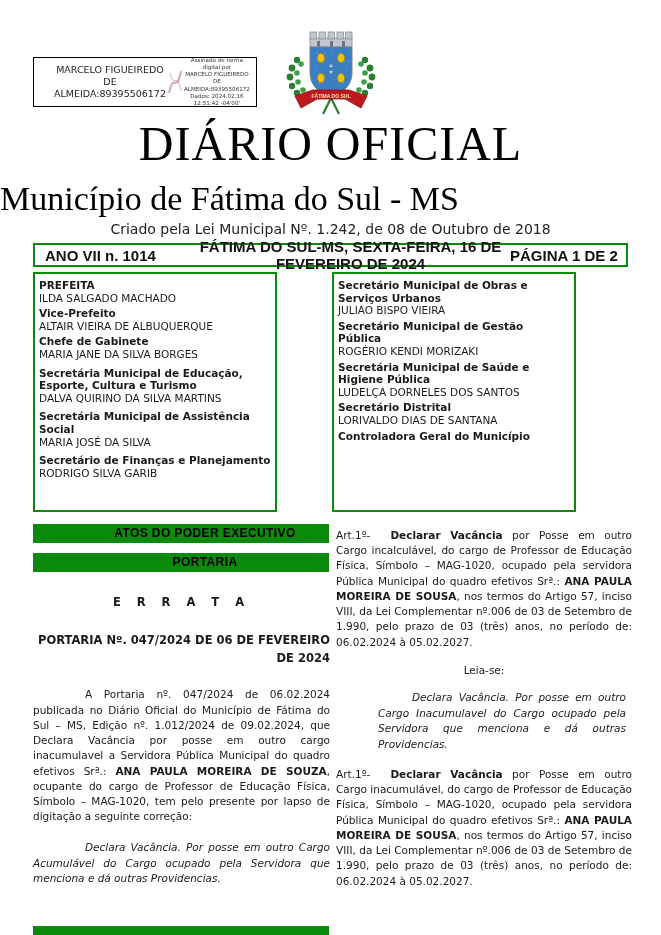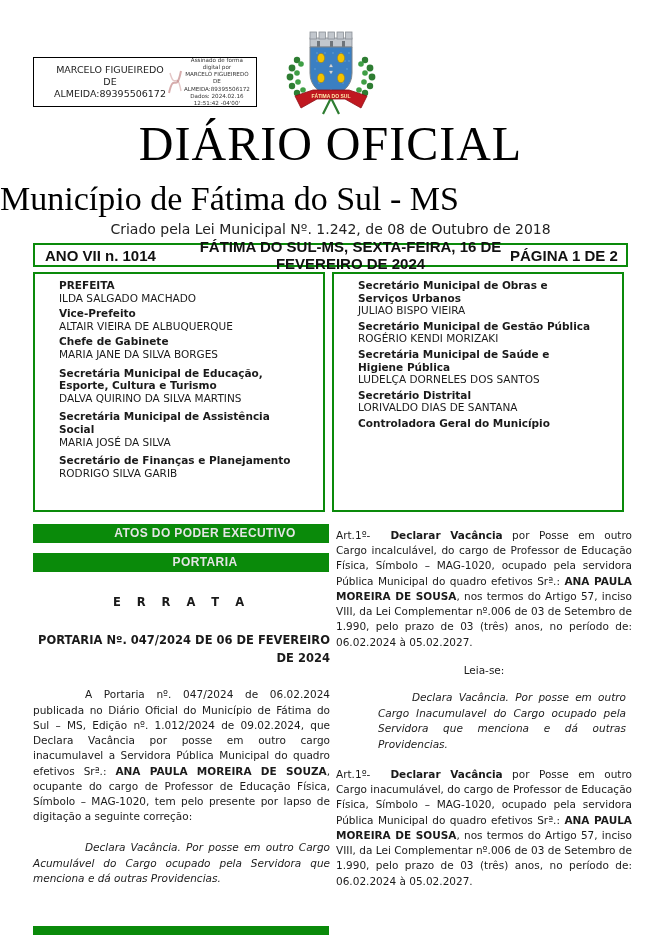--- a/index.html
+++ b/index.html
@@ -41,33 +41,33 @@
     position:absolute; left:33px; top:243px; width:595px; height:24px;
     border:2px solid #0a8a0a; display:flex; align-items:center;
     font-family:"Liberation Sans", sans-serif; font-weight:bold; font-size:15px; color:#111;
   }
   .edbar .l { width:160px; padding-left:10px; }
   .edbar .c { flex:1; text-align:center; }
   .edbar .r { width:120px; text-align:left; padding-left:4px; }
 
   
   .offbox {
-    position:absolute; top:272px; width:292px; height:240px;
-    border:2.5px solid #0a8a0a; padding:5px 24px; font-size:10.5px; line-height:1.2;
+    position:absolute; top:272px; width:244px; height:240px;
+    border:2.5px solid #0a8a0a; padding:5px 4px; font-size:10.5px; line-height:1.2;
   }
   .offbox.left  { left:33px; }
   .offbox.right { left:332px; }
   .official { margin-bottom:3px; }
   .offbox.left .official:nth-child(n+4) { margin-top:6px; }
   .official .role { font-weight:bold; }
 
   
   .banner {
     position:absolute; left:33px; width:296px; height:19px;
-    background:#0a8a0a; color:#e5e5e5; font-weight:bold; font-size:12px;
+    background:#0a8a0a; color:#000000; font-weight:bold; font-size:12px;
     text-align:center; line-height:19px; font-family:"Liberation Sans", sans-serif;
     letter-spacing:.4px;
     padding-left:48px;
   }
   .banner.atos { top:524px; }
   .banner.portaria { top:553px; }
   .banner.cut { top:926px; height:9px; }
 
   
   .colL { position:absolute; left:33px;  top:588px; width:297px; }

